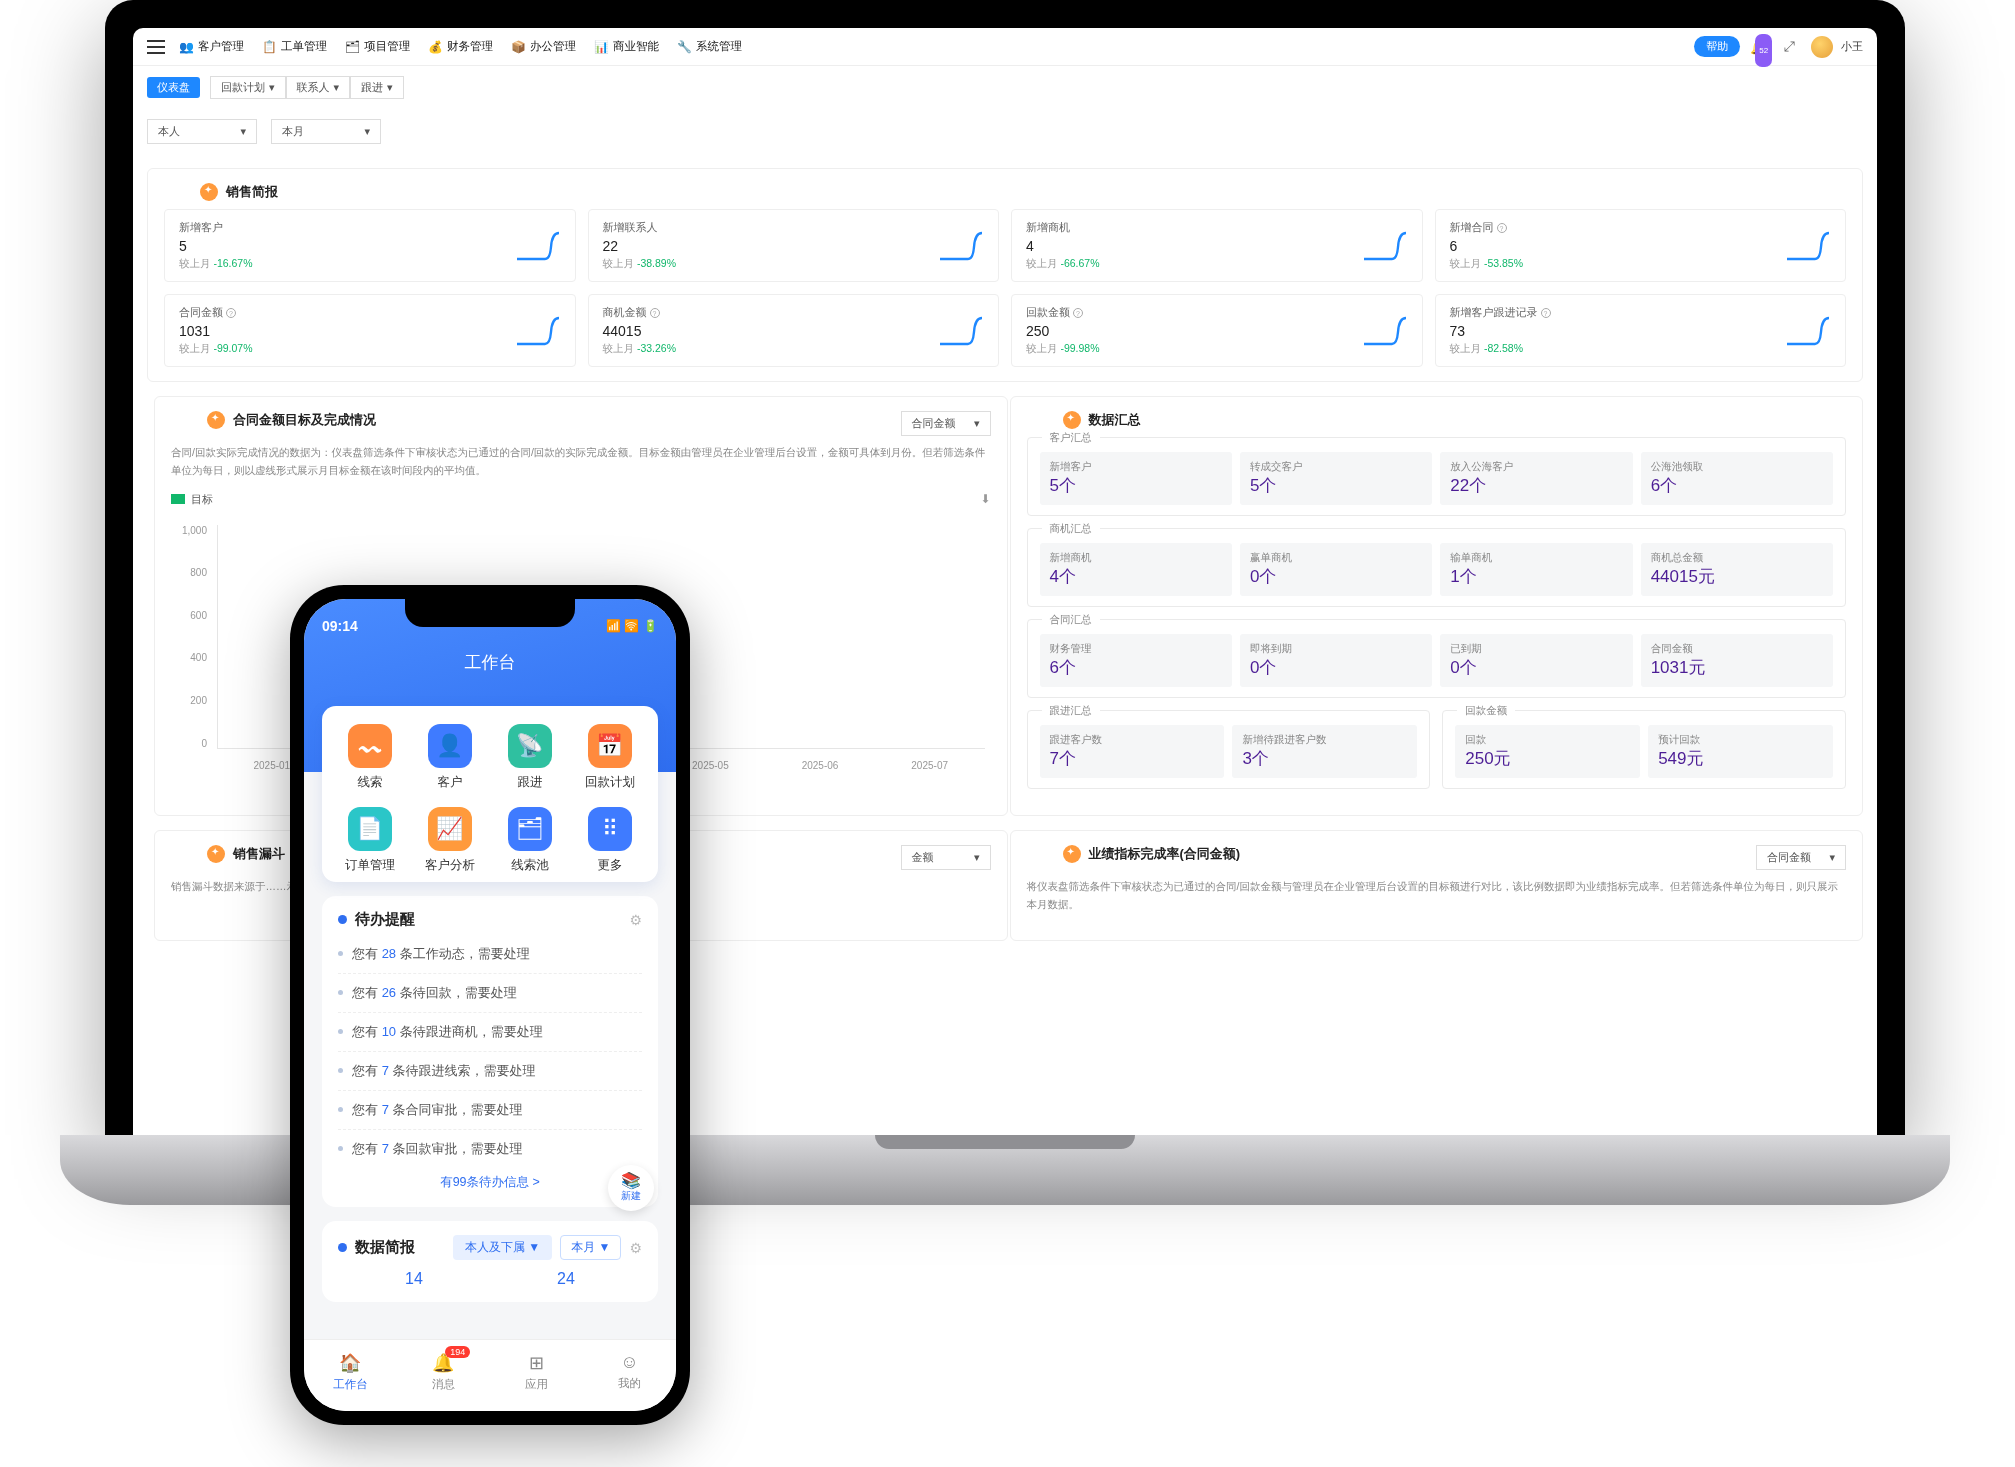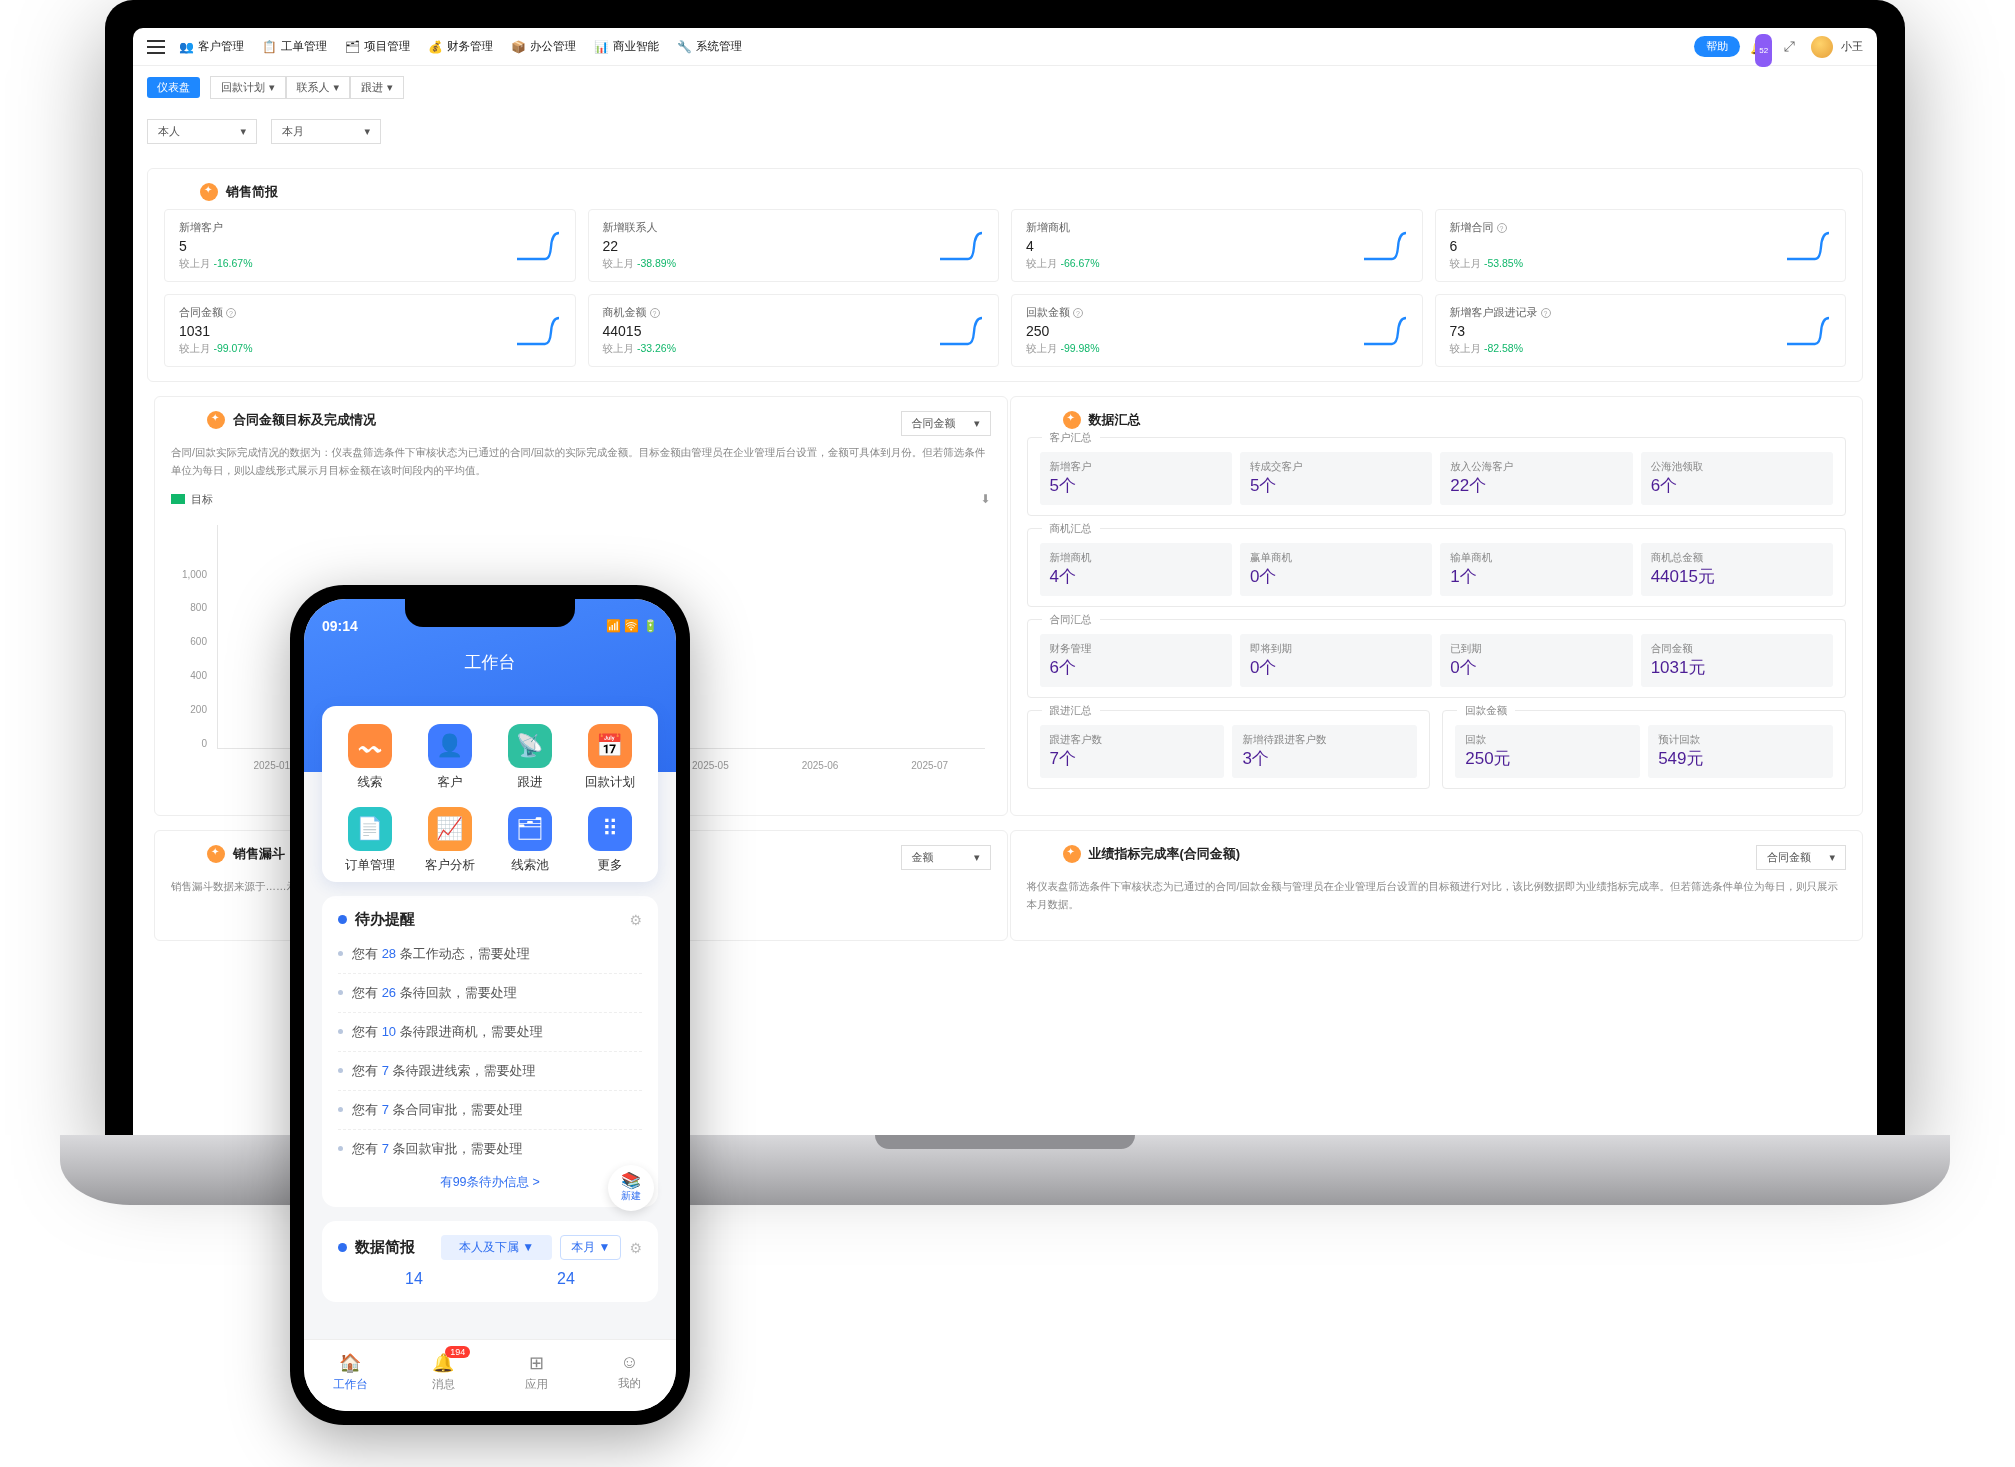--- a/index.html
+++ b/index.html
@@ -46,21 +46,21 @@
 .stat-info .val { font-size:14px; color:#222; margin:3px 0; }
 .stat-info .chg { font-size:10.5px; }
 .green { color:#11b76b; }
 .spark { width:46px; height:34px; margin-left:auto; }
 .spark path { stroke:#1e88ff; stroke-width:2.4; fill:none; }
 
 .two-col { display:grid; grid-template-columns:1fr 1fr; gap:2px; margin:0 14px;padding-left:7px; }
 .two-col .module { margin:0; }
 
 .chart-area { position:relative; height:260px; margin-top:10px; }
-.y-ticks { position:absolute; left:0; top:8px; bottom:28px; width:42px; display:flex; flex-direction:column; justify-content:space-between; align-items:flex-end; font-size:10px; color:#999; padding-right:6px;margin-top:44px; }
+.y-ticks { position:absolute; left:0; top:8px; bottom:28px; width:42px; display:flex; flex-direction:column; justify-content:space-between; align-items:flex-end; font-size:10px; color:#999; padding-right:6px; }
 .x-ticks { position:absolute; left:46px; right:6px; bottom:6px; display:flex; font-size:10px; color:#999; }
 .x-ticks span { flex:1; text-align:center; }
 .chart-canvas { position:absolute; left:46px; right:6px; top:8px; bottom:28px; border-left:1px solid #e5e5e5; border-bottom:1px solid #e5e5e5; }
 .chart-line { position:absolute; left:0; right:0; top:0; bottom:0; }
 .legend-sq { display:inline-block; width:14px; height:10px; background:#11b76b; margin-right:6px; }
 .dl-icon { margin-left:auto; color:#999; font-size:12px; }
 
 .sum-group { border:1px solid #eaeaea; border-radius:4px; padding:14px 12px 10px; margin-bottom:12px; position:relative; }
 .sum-group-label { position:absolute; top:-7px; left:14px; background:#fff; padding:0 8px; font-size:10.5px; color:#888; }
 .sum-row { display:grid; grid-template-columns:repeat(4,1fr); gap:8px; }
@@ -85,21 +85,21 @@
 .p-card-head { display:flex; align-items:center; gap:8px; margin-bottom:6px; }
 .dot-blue { width:9px; height:9px; border-radius:50%; background:#2f6ef0; }
 .p-card-title { font-size:15px; font-weight:600; flex:1; }
 .gear { color:#bbb; font-size:14px; }
 .todo-item { padding:10px 0 10px 14px; font-size:13px; color:#555; position:relative; border-top:1px dashed #eee; }
 .todo-item:first-of-type { border-top:none; }
 .todo-item::before { content:""; position:absolute; left:0; top:16px; width:5px; height:5px; border-radius:50%; background:#b9c7de; }
 .todo-num { color:#2f6ef0; font-weight:500; }
 .more-link { text-align:center; padding:6px 0 2px; color:#2f6ef0; font-size:12.5px; }
 
-.chip-lite { background:#e8f0ff; color:#2f6ef0; padding:4px 18px; border-radius:4px; font-size:12px; }
+.chip-lite { background:#e8f0ff; color:#2f6ef0; padding:4px 12px; border-radius:4px; font-size:12px; }
 .chip-outline { border:1px solid #c8dcff; color:#2f6ef0; padding:3px 10px; border-radius:4px; font-size:12px; }
 .brief-nums { display:flex; justify-content:space-around; margin-top:10px; }
 .brief-nums span { color:#2f6ef0; font-size:16px; font-weight:500; }
 
 .p-tabbar { position:absolute; left:0; right:0; bottom:0; height:72px; background:#fff; display:flex; border-top:1px solid #eee; padding-bottom:8px; }
 .tab-item { flex:1; display:flex; flex-direction:column; align-items:center; justify-content:center; font-size:11.5px; color:#888; gap:3px; position:relative; }
 .tab-item.active { color:#2f6ef0; }
 .tab-badge { position:absolute; top:6px; left:52%; background:#ff3b30; color:#fff; font-size:9px; padding:1px 5px; border-radius:8px; }
 .fab { position:absolute; right:22px; bottom:200px; width:46px; height:46px; border-radius:50%; background:#fff; box-shadow:0 3px 10px rgba(0,0,0,.12); display:flex; flex-direction:column; align-items:center; justify-content:center; font-size:10px; color:#2f6ef0; }
 .fab-icon{font-size:16px;line-height:1;}

